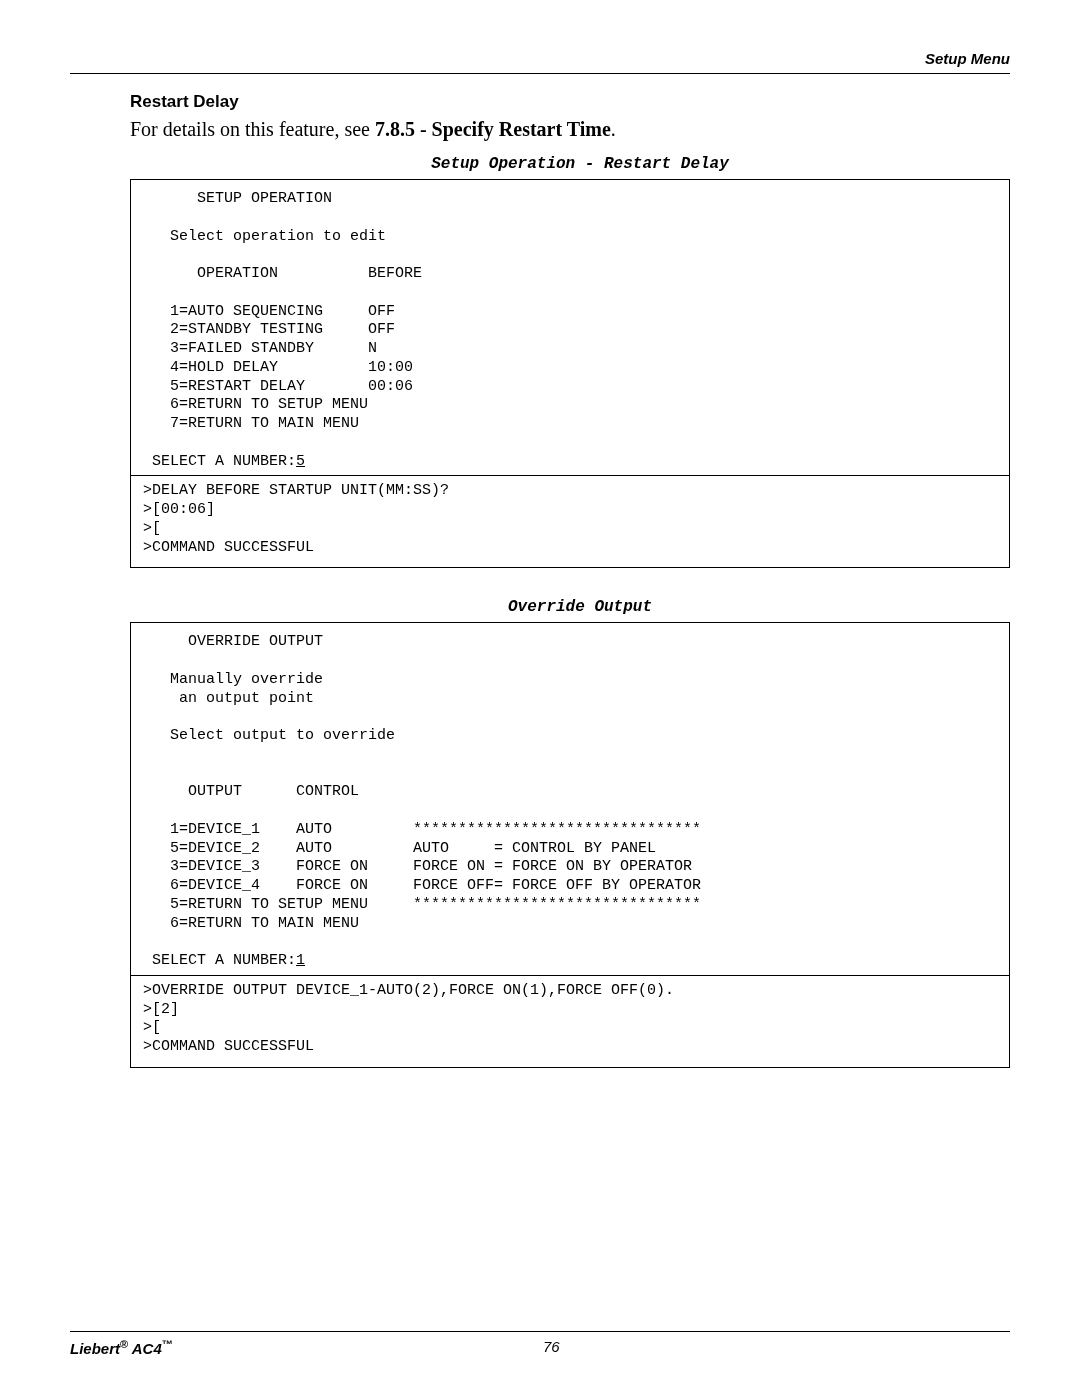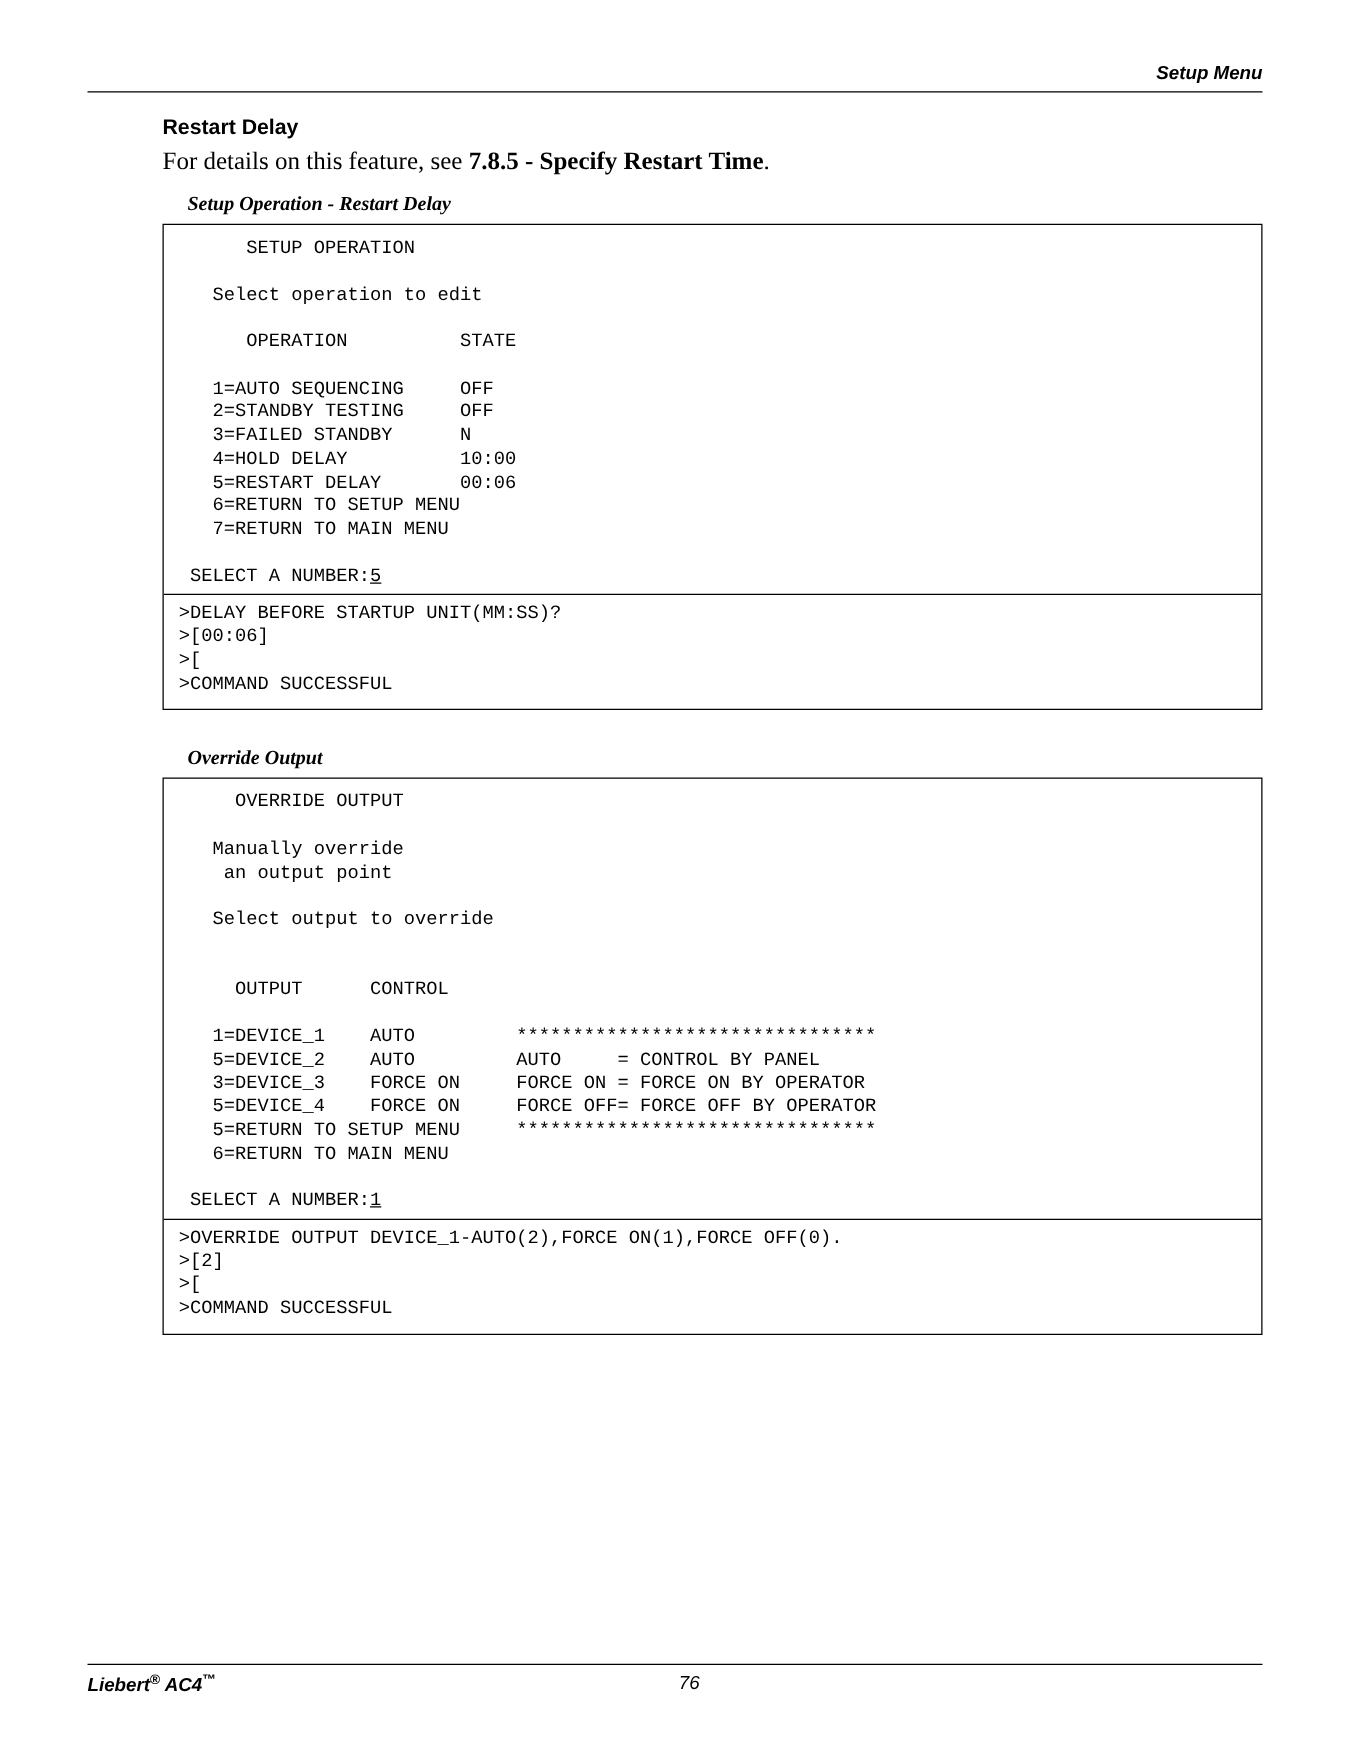--- a/index.html
+++ b/index.html
@@ -37,25 +37,26 @@
   }
   .body-text {
     font-family: "Century Schoolbook", Georgia, serif;
     font-size: 20px;
     margin: 4px 0 10px 0;
   }
   .ref-bold {
     font-weight: bold;
   }
   .caption {
-    font-family: Liberation Serif, serif;
+    font-family: Liberation Mono, monospace;
     font-style: italic;
     font-weight: bold;
     font-size: 16px;
     margin: 14px 0 6px 20px;
+    text-align: center;
   }
   .terminal-box {
     border: 1.5px solid #000;
     padding: 10px 12px 10px 12px;
     font-family: "Courier New", monospace;
     font-size: 15px;
     line-height: 1.25;
     white-space: pre;
     margin-bottom: 30px;
   }
@@ -119,21 +120,21 @@
     <div class="sec-heading-small">Restart Delay</div>
     <div class="body-text">
       <span>For details on this feature, see </span><span class="ref-bold">7.8.5 - Specify Restart Time</span><span>.</span>
     </div>
     <div class="caption">Setup Operation - Restart Delay</div>
 
     <div class="terminal-box"><span>      SETUP OPERATION</span>
 <span></span>
 <span>   Select operation to edit</span>
 <span></span>
-<span>      OPERATION          STATE</span>
+<span>      OPERATION          BEFORE</span>
 <span></span>
 <span>   1=AUTO SEQUENCING     OFF</span>
 <span>   2=STANDBY TESTING     OFF</span>
 <span>   3=FAILED STANDBY      N</span>
 <span>   4=HOLD DELAY          10:00</span>
 <span>   5=RESTART DELAY       00:06</span>
 <span>   6=RETURN TO SETUP MENU</span>
 <span>   7=RETURN TO MAIN MENU</span>
 <span></span>
 <span> SELECT A NUMBER:</span><span class="underline">5</span>
@@ -150,21 +151,21 @@
 <span>    an output point</span>
 <span></span>
 <span>   Select output to override</span>
 <span></span>
 <span></span>
 <span>     OUTPUT      CONTROL</span>
 <span></span>
 <span>   1=DEVICE_1    AUTO         ********************************</span>
 <span>   5=DEVICE_2    AUTO         AUTO     = CONTROL BY PANEL</span>
 <span>   3=DEVICE_3    FORCE ON     FORCE ON = FORCE ON BY OPERATOR</span>
-<span>   5=DEVICE_4    FORCE ON     FORCE OFF= FORCE OFF BY OPERATOR</span>
+<span>   6=DEVICE_4    FORCE ON     FORCE OFF= FORCE OFF BY OPERATOR</span>
 <span>   5=RETURN TO SETUP MENU     ********************************</span>
 <span>   6=RETURN TO MAIN MENU</span>
 <span></span>
 <span> SELECT A NUMBER:</span><span class="underline">1</span>
 <hr class="inner-hr"><span>&gt;OVERRIDE OUTPUT DEVICE_1-AUTO(2),FORCE ON(1),FORCE OFF(0).</span>
 <span>&gt;[2]</span>
 <span>&gt;[</span>
 <span>&gt;COMMAND SUCCESSFUL</span></div>
 
   </div>

